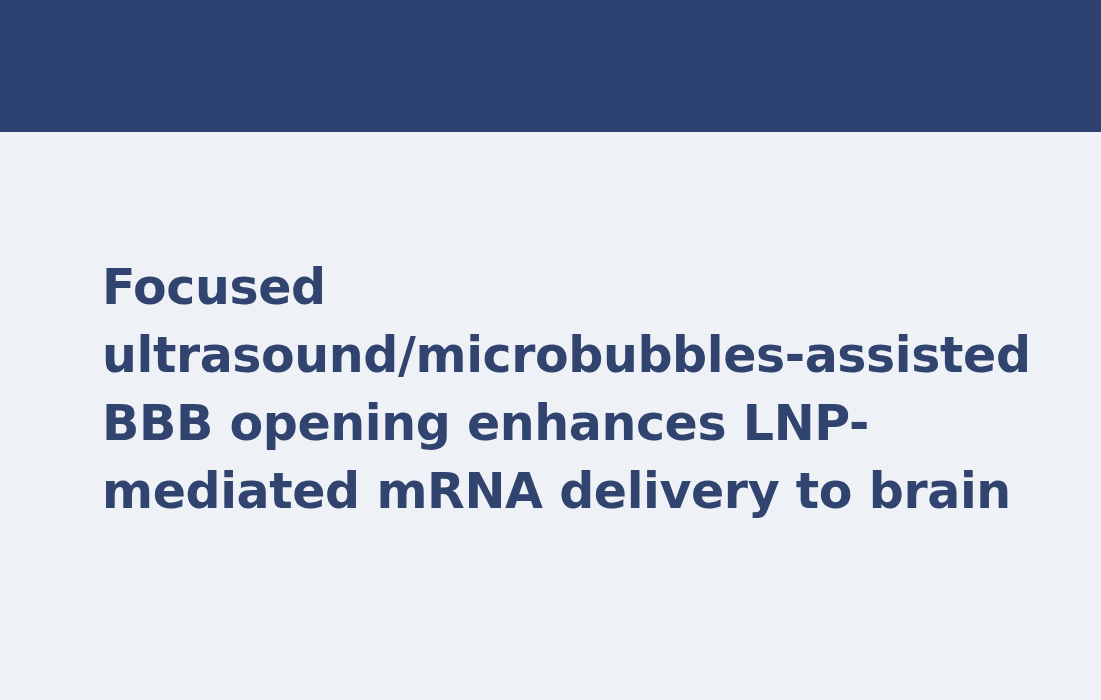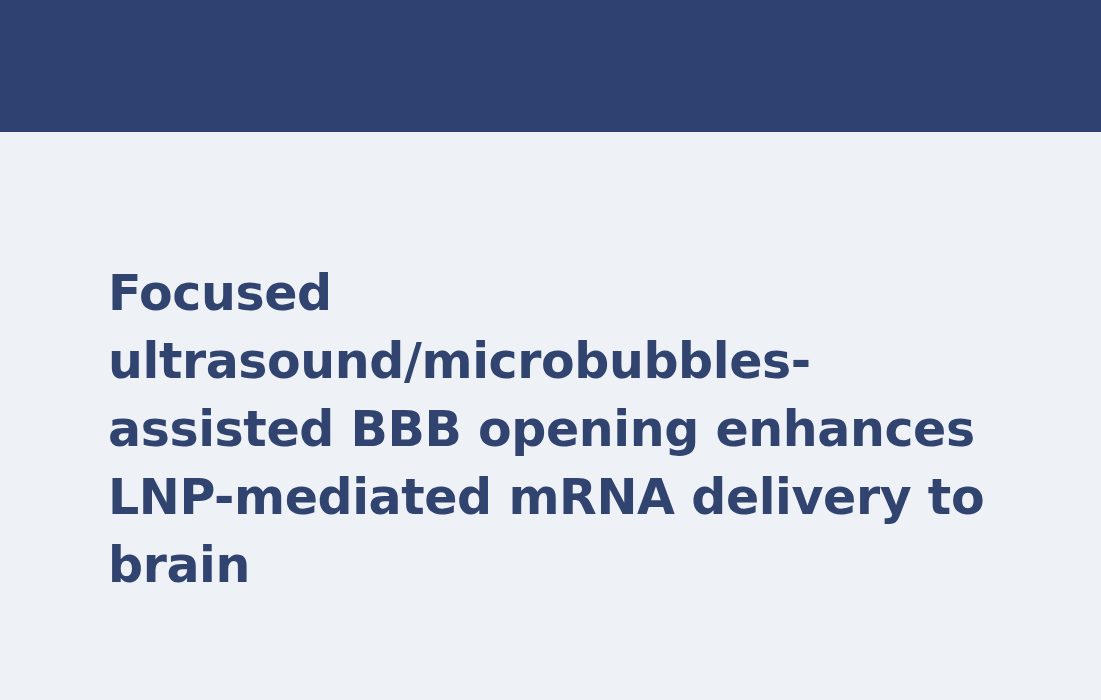--- a/index.html
+++ b/index.html
@@ -41,21 +41,21 @@
   }
 
   .title-block {
     position: absolute;
     left: 90px;
     top: 110px;
     width: 960px;
   }
 
   .page-title {
-    margin: 18px;
+    margin: 12px;
     padding: 0;
     font-family: "DejaVu Sans", "Liberation Sans", sans-serif;
     font-weight: bold;
     font-size: 49px;
     line-height: 68px;
     letter-spacing: -0.4px;
     color: #31436f;
     text-align: left;
     word-wrap: break-word;
     white-space: pre-wrap;

